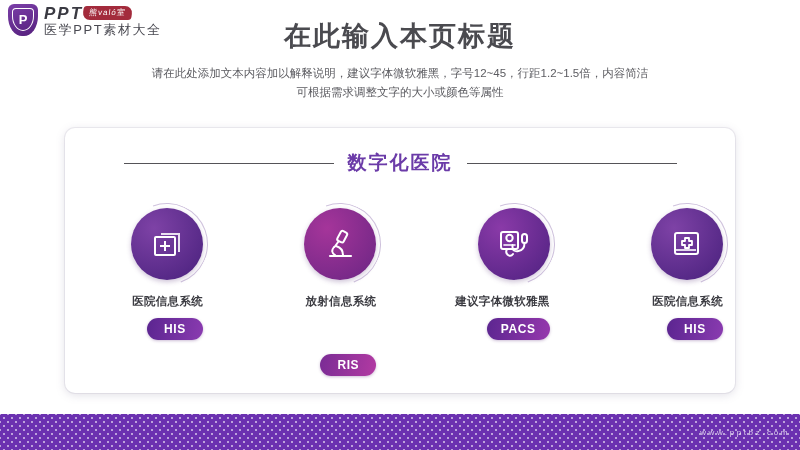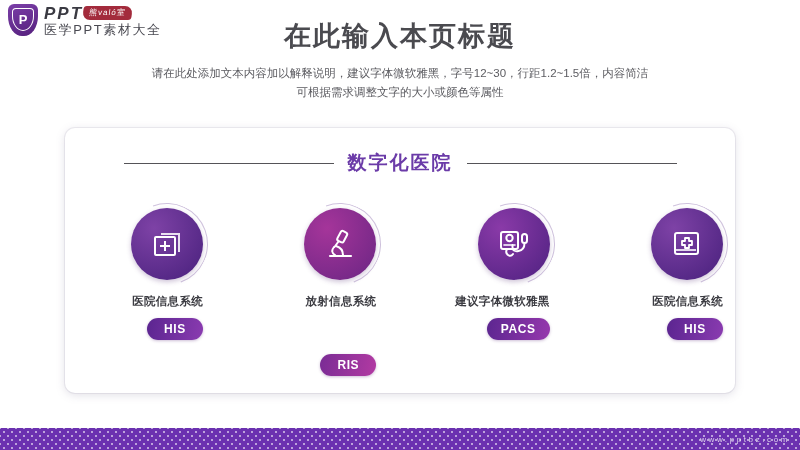--- a/index.html
+++ b/index.html
@@ -107,21 +107,21 @@
   }
   .badge {
     margin-top:9px; min-width:56px; padding:4px 14px;
     border-radius:11px; color:#ffffff; font-size:12px;
     font-weight:bold; letter-spacing:.6px; text-align:center;
     box-shadow:0 1px 3px rgba(90,40,120,.30);
   }
 
   
   .footer {
-    position:absolute; left:0; right:0; bottom:0; height:22px;
+    position:absolute; left:0; right:0; bottom:0; height:36px;
     background:#6b31b0;
     background-image:
       radial-gradient(circle, rgba(255,255,255,.55) 0.9px, transparent 1px),
       radial-gradient(circle, rgba(255,255,255,.55) 0.9px, transparent 1px);
     background-size:8px 8px, 8px 8px;
     background-position:0 0, 4px 4px;
     margin-top:8px;
   }
   .footer-url {
     position:absolute; right:10px; top:50%; transform:translateY(-50%);
@@ -140,21 +140,21 @@
       <div class="logo-ppt">PPT</div>
       <div class="logo-badge">熊való室</div>
     </div>
     <div class="logo-sub">医学PPT素材大全</div>
   </div>
 </div>
 
 <div class="page-title">在此输入本页标题</div>
 
 <div class="subtitle">
-  <div>请在此处添加文本内容加以解释说明，建议字体微软雅黑，字号12~30，行距1.2~1.5倍，内容简洁</div>
+  <div>请在此处添加文本内容加以解释说明，建议字体微软雅黑，字号12~45，行距1.2~1.5倍，内容简洁</div>
   <div>可根据需求调整文字的大小或颜色等属性</div>
 </div>
 
 <div class="card">
 
   <div class="card-header">
     <div class="hline"></div>
     <div class="card-title">数字化医院</div>
     <div class="hline right"></div>
   </div>

